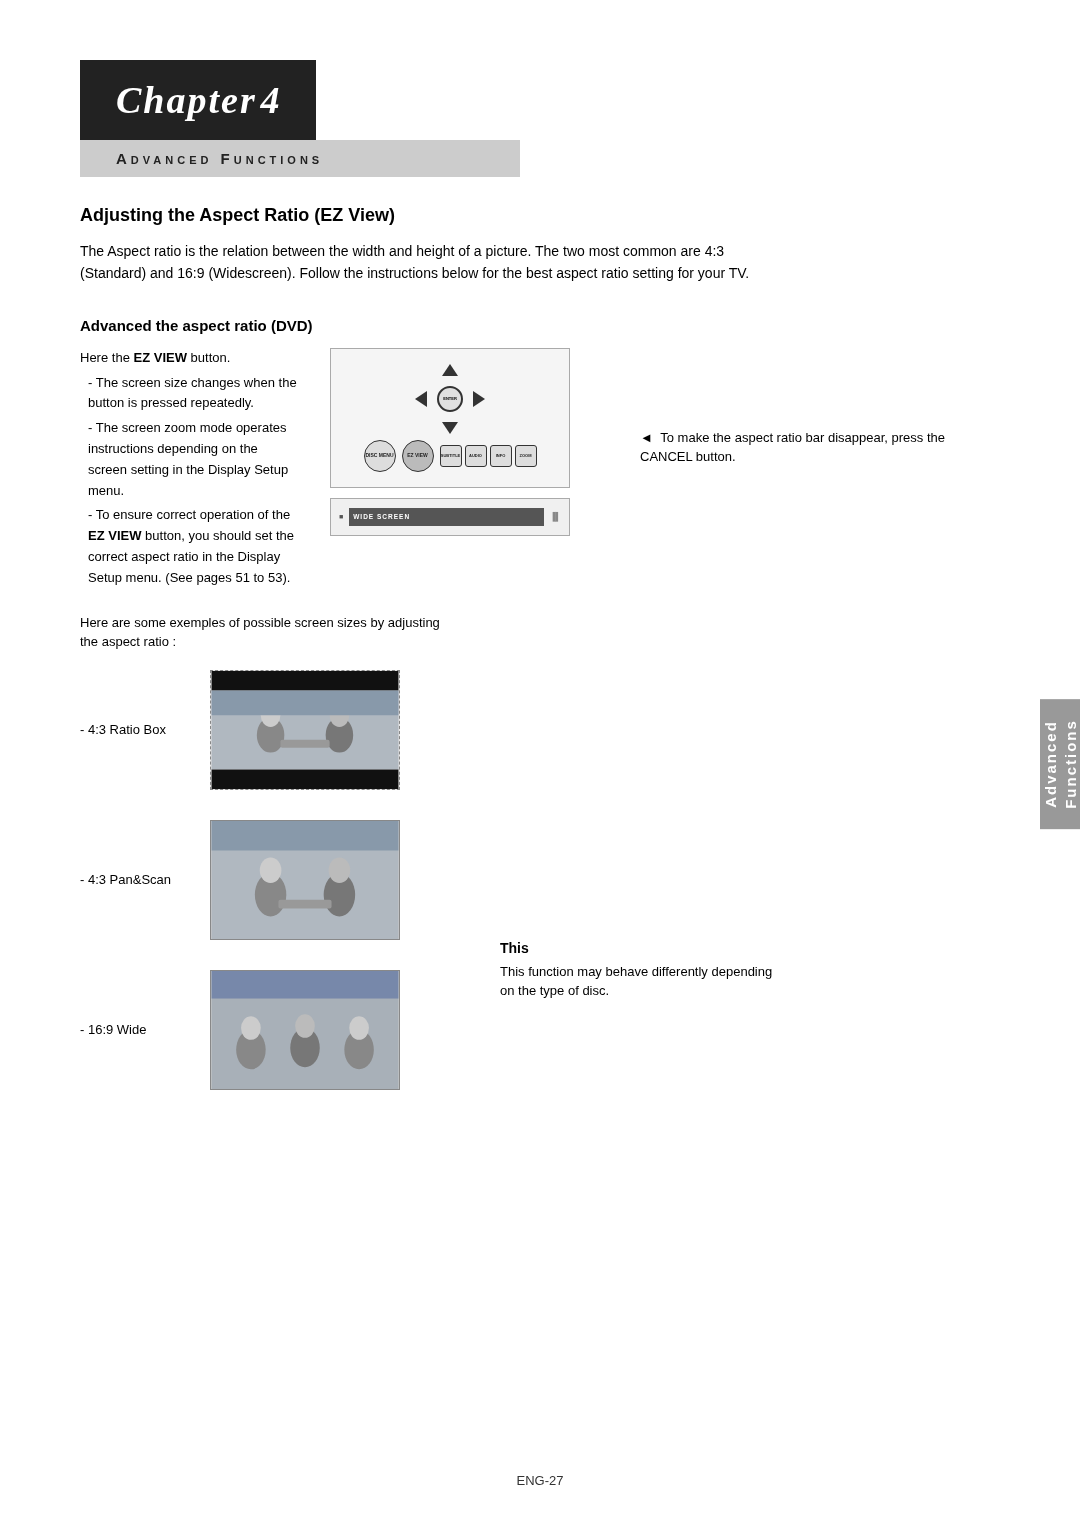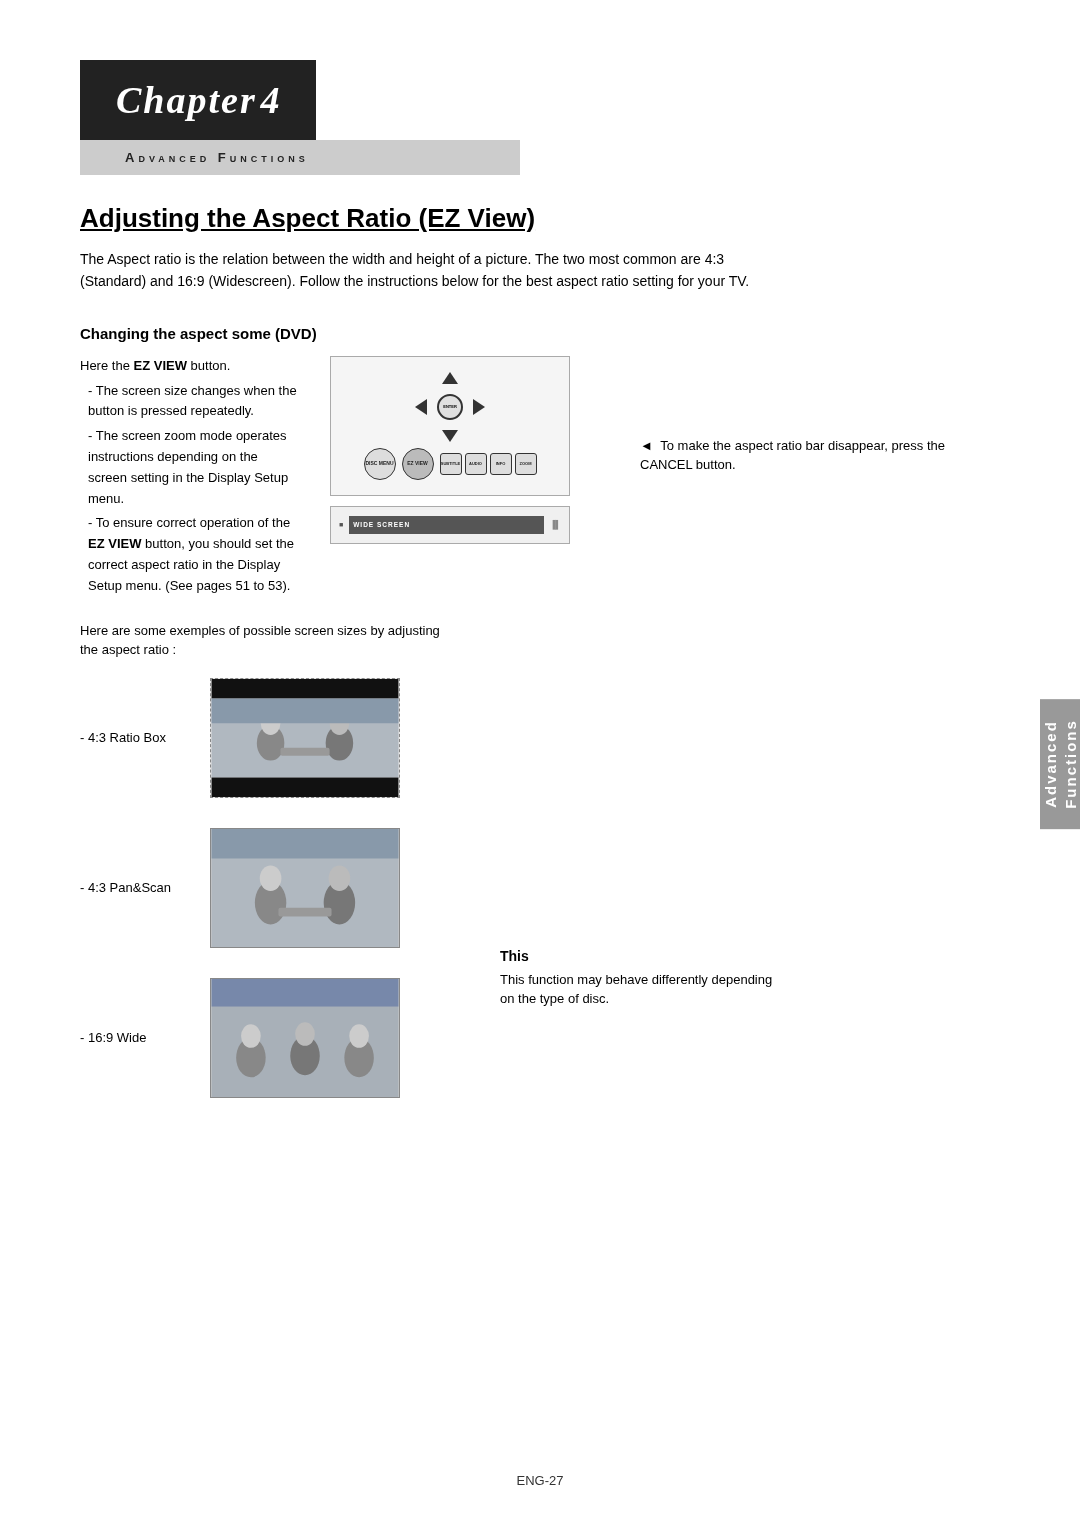--- a/index.html
+++ b/index.html
@@ -45,37 +45,36 @@
 
     .chapter-title-box .chapter-num {
       font-size: 38px;
       font-weight: bold;
       font-style: italic;
       font-family: Georgia, serif;
     }
 
     .chapter-subtitle-bar {
       background: #ccc;
-      padding: 10px 45px;
+      padding: 10px 36px;
       display: inline-block;
       min-width: 440px;
       letter-spacing: 4px;
-      font-size: 13px;
+      font-size: 15px;
       font-variant: small-caps;
       font-weight: bold;
       color: #222;
     }
 
     
     .section-title {
-      font-size: 26px;
+      font-size: 18px;
       font-weight: bold;
       margin: 28px 0 14px 0;
       font-family: Arial, sans-serif;
-      text-decoration: underline;
     }
 
     .intro-text {
       font-size: 14px;
       line-height: 1.6;
       margin-bottom: 32px;
       max-width: 700px;
     }
 
     .subsection-title {
@@ -367,21 +366,21 @@
       </div>
     </div>
     <br>
     <div class="chapter-subtitle-bar">Advanced Functions</div>
   </div>
 
   <h1 class="section-title">Adjusting the Aspect Ratio (EZ View)</h1>
 
   <p class="intro-text">The Aspect ratio is the relation between the width and height of a picture. The two most common are 4:3 (Standard) and 16:9 (Widescreen). Follow the instructions below for the best aspect ratio setting for your TV.</p>
 
-  <p class="subsection-title">Changing the aspect some (DVD)</p>
+  <p class="subsection-title">Advanced the aspect ratio (DVD)</p>
 
   <div class="dvd-section">
 
     <div class="dvd-instructions">
       <p class="first-item">
         <span>Here the </span><strong>EZ VIEW</strong> <span>button.</span>
       </p>
       <p class="bullet-item">The screen size changes when the button is pressed repeatedly.</p>
       <p class="bullet-item">The screen zoom mode operates instructions depending on the screen setting in the Display Setup menu.</p>
       <p class="bullet-item">To ensure correct operation of the <strong>EZ VIEW</strong> button, you should set the correct aspect ratio in the Display Setup menu. (See pages 51 to 53).</p>

